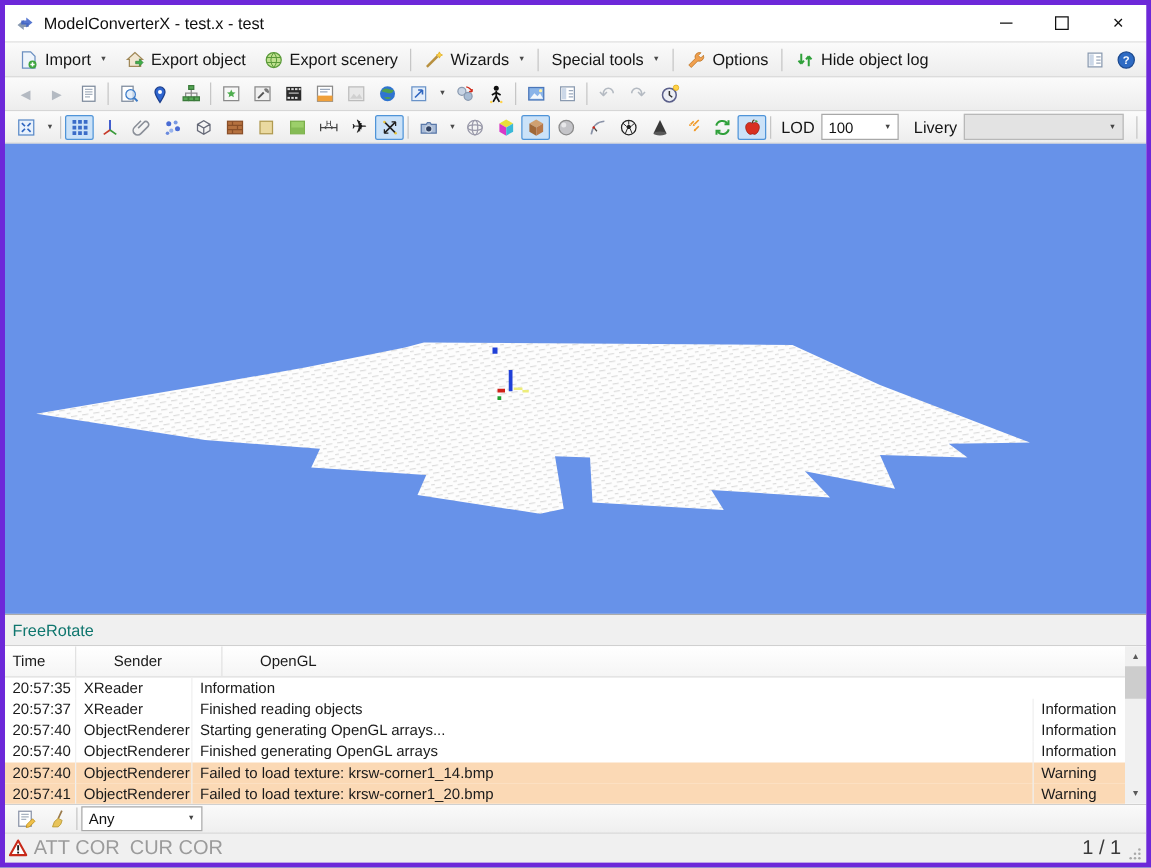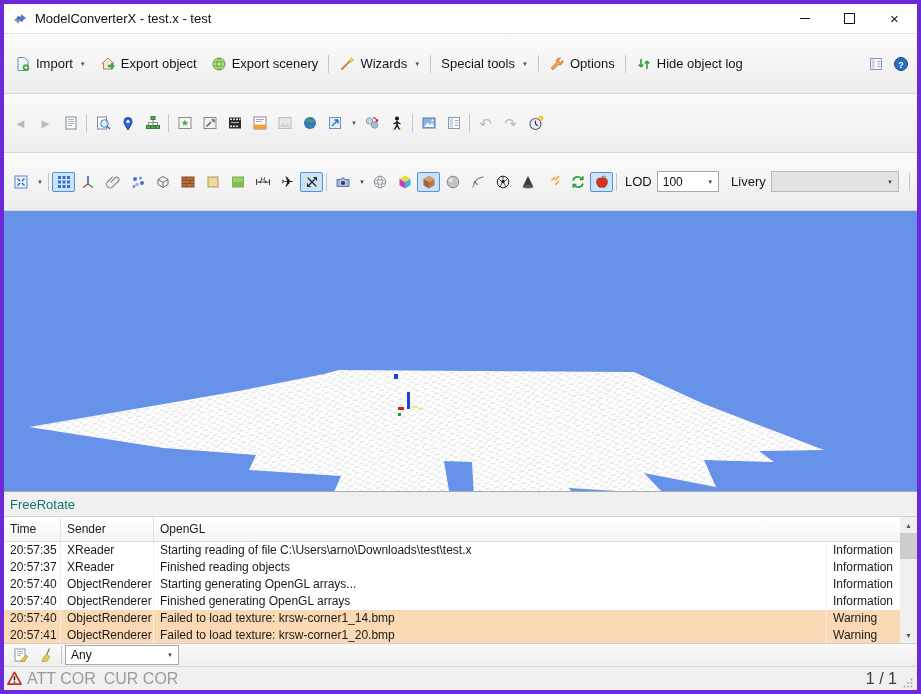--- a/index.html
+++ b/index.html
@@ -6,21 +6,21 @@
   .window{position:relative;width:921px;height:694px;box-sizing:border-box;border:4px solid #6d28d9;
     background:#f0f0f0;font-family:"Liberation Sans",sans-serif;display:flex;flex-direction:column;overflow:hidden;}
   
   .titlebar{height:29px;background:#ffffff;display:flex;align-items:center;padding-left:8px;flex:none;}
   .titlebar .title{font-size:13px;color:#101010;margin-left:7px;}
   .win-controls{margin-left:auto;display:flex;height:29px;}
   .wbtn{width:45px;height:29px;display:flex;align-items:center;justify-content:center;font-size:15px;color:#111;}
   .min-glyph{display:block;width:10px;height:0;border-top:1px solid #111;}
   .max-glyph{display:block;width:9px;height:9px;border:1px solid #111;}
   
-  .bar{display:flex;align-items:center;background:linear-gradient(#fbfbfb,#ededed);border-bottom:1px solid #d6d6d6;padding:16px 4px;flex:none;}
+  .bar{display:flex;align-items:center;background:linear-gradient(#fbfbfb,#ededed);border-bottom:1px solid #d6d6d6;padding:0 4px;flex:none;}
   .menubar{height:27px;border-top:1px solid #e4e4e4;}
   .tb2{height:26px;}
   .tb3{height:25px;}
   .mbtn{display:flex;align-items:center;gap:5px;height:23px;padding:0 7px;font-size:13px;color:#151515;border-radius:2px;white-space:nowrap;}
   .tbtn{width:25px;height:22px;display:flex;align-items:center;justify-content:center;flex:none;position:relative;}
   .tbtn.sel{background:#cbe2f8;border:1px solid #4f94d8;border-radius:2px;width:23px;height:20px;box-sizing:border-box;}
   .sep{width:1px;height:18px;background:#c6c6c6;margin:0 3px;flex:none;}
   .dd{font-size:6px;color:#4a4a4a;margin-left:2px;}
   .glyph{line-height:1;}
   .glyph.gray{color:#b4bac2;font-size:13px;}
@@ -33,21 +33,21 @@
   
   .viewport{position:relative;flex:1 1 auto;background:#6792e9;overflow:hidden;}
   .viewport svg.mesh{position:absolute;left:0;top:0;}
   .vmark{position:absolute;}
   
   .modebar{height:24px;flex:none;background:#f0f0f0;border-top:1px solid #ababab;border-bottom:1px solid #d0d0d0;
     display:flex;align-items:center;padding-left:6px;font-size:13px;color:#0f766e;}
   
   .logtable{position:relative;height:126px;flex:none;background:#fff;font-size:12px;color:#1a1a1a;overflow:hidden;}
   .loginner{margin-right:17px;}
-  .hdr{display:flex;height:24px;background:linear-gradient(#ffffff,#f5f5f5);border-bottom:1px solid #dcdcdc;}
+  .hdr{display:flex;height:24px;background:linear-gradient(#ffffff,#f5f5f5);border-bottom:1px solid #dcdcdc;gap:24px;}
   .hcell{box-sizing:border-box;padding:5px 4px 0 6px;border-right:1px solid #e2e2e2;}
   .c{box-sizing:border-box;padding:0 4px 0 6px;white-space:nowrap;overflow:hidden;border-right:1px solid #f0f0f0;}
   .w-time{width:57px;flex:none;}
   .w-sender{width:93px;flex:none;}
   .w-msg{width:673px;flex:none;}
   .w-level{flex:1;border-right:none;}
   .lrow{display:flex;height:17px;line-height:17px;align-items:center;}
   .lrow.warn{background:#fbd9b5;}
   .vscroll{position:absolute;right:0;top:0;bottom:0;width:17px;background:#f0f0f0;display:flex;flex-direction:column;align-items:stretch;}
   .sbtn{height:16px;display:flex;align-items:center;justify-content:center;font-size:7px;color:#5a5a5a;flex:none;}
@@ -490,21 +490,20 @@
     <div class="loginner">
       <div class="hdr">
         <div class="hcell w-time">Time</div>
         <div class="hcell w-sender">Sender</div>
         <div class="hcell w-level">OpenGL</div>
       </div>
       <div>
           <div class="lrow">
       <div class="c w-time">20:57:35</div>
       <div class="c w-sender">XReader</div>
-      <div class="c w-msg">Starting reading of file C:\Users\arno\Downloads\test\test.x</div>
       <div class="c w-level">Information</div>
     </div>
           <div class="lrow">
       <div class="c w-time">20:57:37</div>
       <div class="c w-sender">XReader</div>
       <div class="c w-msg">Finished reading objects</div>
       <div class="c w-level">Information</div>
     </div>
           <div class="lrow">
       <div class="c w-time">20:57:40</div>
@@ -552,21 +551,21 @@
           <path d="M8.5 12.5 13 8l2 2-4.5 4.5-2.5.5z" fill="#f0c04a" stroke="#b8860a" stroke-width="0.6"></path>
         </svg>
       </div>
     <div class="tbtn">
         <svg width="16" height="16" viewBox="0 0 16 16">
           <path d="M11.5 1.5 8.5 8" stroke="#9a7a4a" stroke-width="1.4"></path>
           <path d="M4 14.5q.8-5 4.5-6.8l3.2 1.6Q11 13 8.5 14.5z" fill="#e8c45a" stroke="#b89a3a" stroke-width="0.7"></path>
         </svg>
       </div>
     <div class="sep"></div>
-    <div class="combo" style="width:114px;height:20px">
+    <div class="combo" style="width:97px;height:20px">
       <span>Any</span>
       <span class="arrow">▼</span>
     </div>
   </div>
 
   <div class="statusbar">
     <svg width="15" height="15" viewBox="0 0 16 16">
         <path d="M8 1.5 15 14H1z" fill="#fff" stroke="#c82a1a" stroke-width="1.8" stroke-linejoin="round"></path>
         <rect x="7.2" y="5.5" width="1.6" height="4.5" fill="#1a1a1a"></rect>
         <rect x="7.2" y="11" width="1.6" height="1.6" fill="#1a1a1a"></rect>

